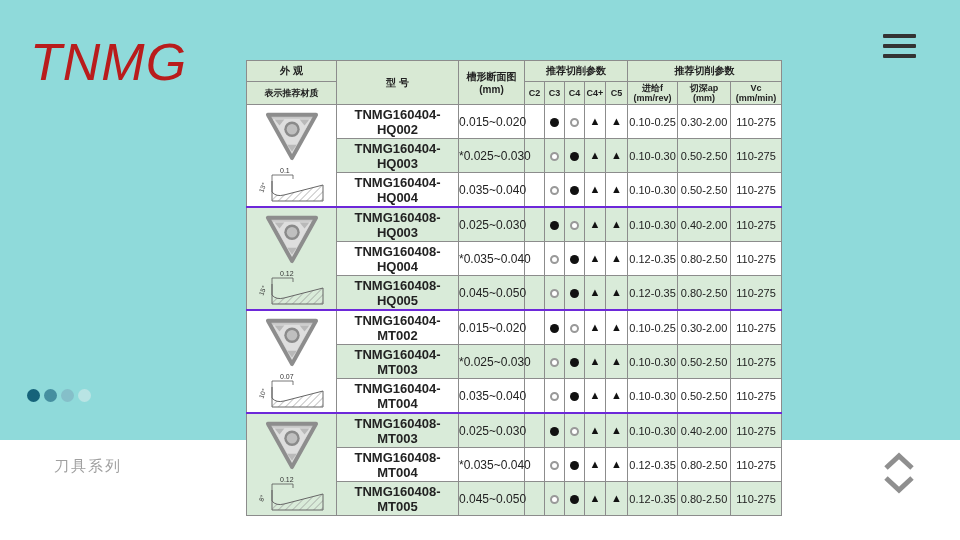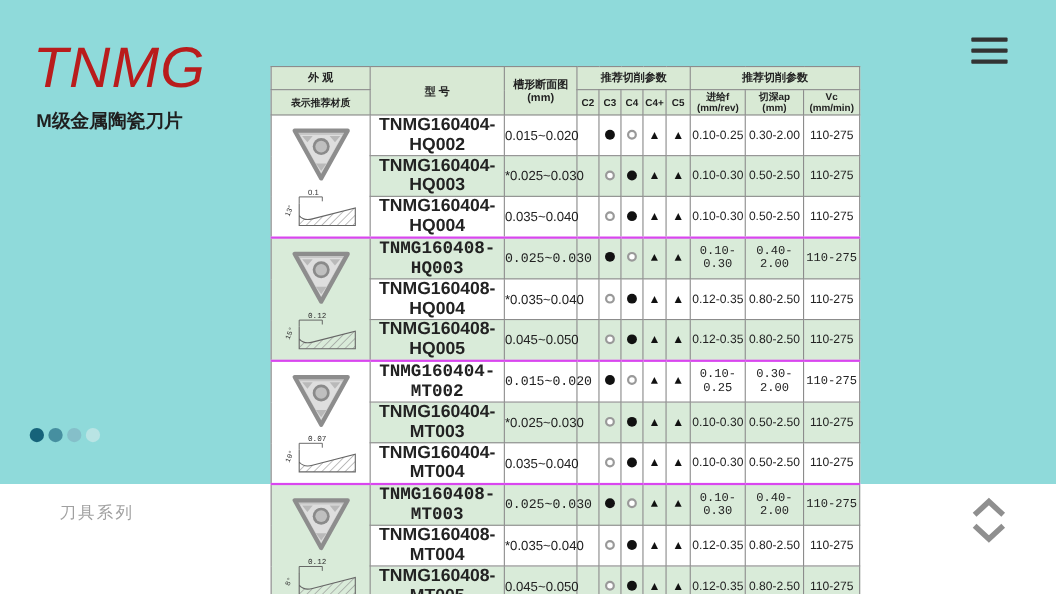--- a/index.html
+++ b/index.html
@@ -24,41 +24,40 @@
   .pager-btn svg{display:block;}
 
   .table-wrap{position:absolute;left:246px;top:60px;width:535px;}
   table{border-collapse:collapse;table-layout:fixed;width:535px;background:#e5e5e5;border:1px solid #777;}
   th,td{border:1px solid #8c8c8c;padding:0;text-align:center;vertical-align:middle;color:#222;}
   thead th{background:#d8e9d4;font-weight:700;}
   tr.hrow1 th{height:20px;font-size:10px;}
   tr.hrow2 th{height:22px;font-size:9px;white-space:pre-line;line-height:1.15;}
   tbody td{height:33px;font-size:10px;background:#fff;}
   tr.green td{background:#d9ebd9;}
-  td.model{font-weight:700;font-size:16px;}
+  td.model{font-weight:700;font-size:13px;}
   td.edge{font-size:12px;}
   td.param{font-size:11px;}
   td.img-cell{background:#ffffff;padding:2px 0;}
-  .group-start{border-top:2px solid #d946ef;font-family:Liberation Mono, monospace;}
+  .group-start{border-top:2px solid #6d28d9;}
   .img-cell svg{display:block;margin:0 auto;}
   .img-cell .dia{margin-top:2px;}
   .sym-dot{display:inline-block;width:9px;height:9px;border-radius:50%;background:#111;vertical-align:middle;}
   .sym-ring{display:inline-block;width:9px;height:9px;border-radius:50%;border:2px solid #999;background:#fff;box-sizing:border-box;vertical-align:middle;}
   .sym-tri{font-size:11px;color:#111;line-height:1;}
   .footnote{margin-top:7px;text-align:right;font-size:9.5px;color:#333;letter-spacing:0.3px;}
 </style>
 </head>
 <body>
 
 <div>
   <div class="teal-band"></div>
 
   <div class="title-block">
     <h1>TNMG</h1>
-    <div class="subtitle">M级金属陶瓷刀片</div>
   </div>
 
   <div class="hamburger">
     <span class="bar"></span>
     <span class="bar"></span>
     <span class="bar"></span>
   </div>
 
   <div class="dots">
       <span class="dot" style="background: rgb(22, 99, 122);"></span>

